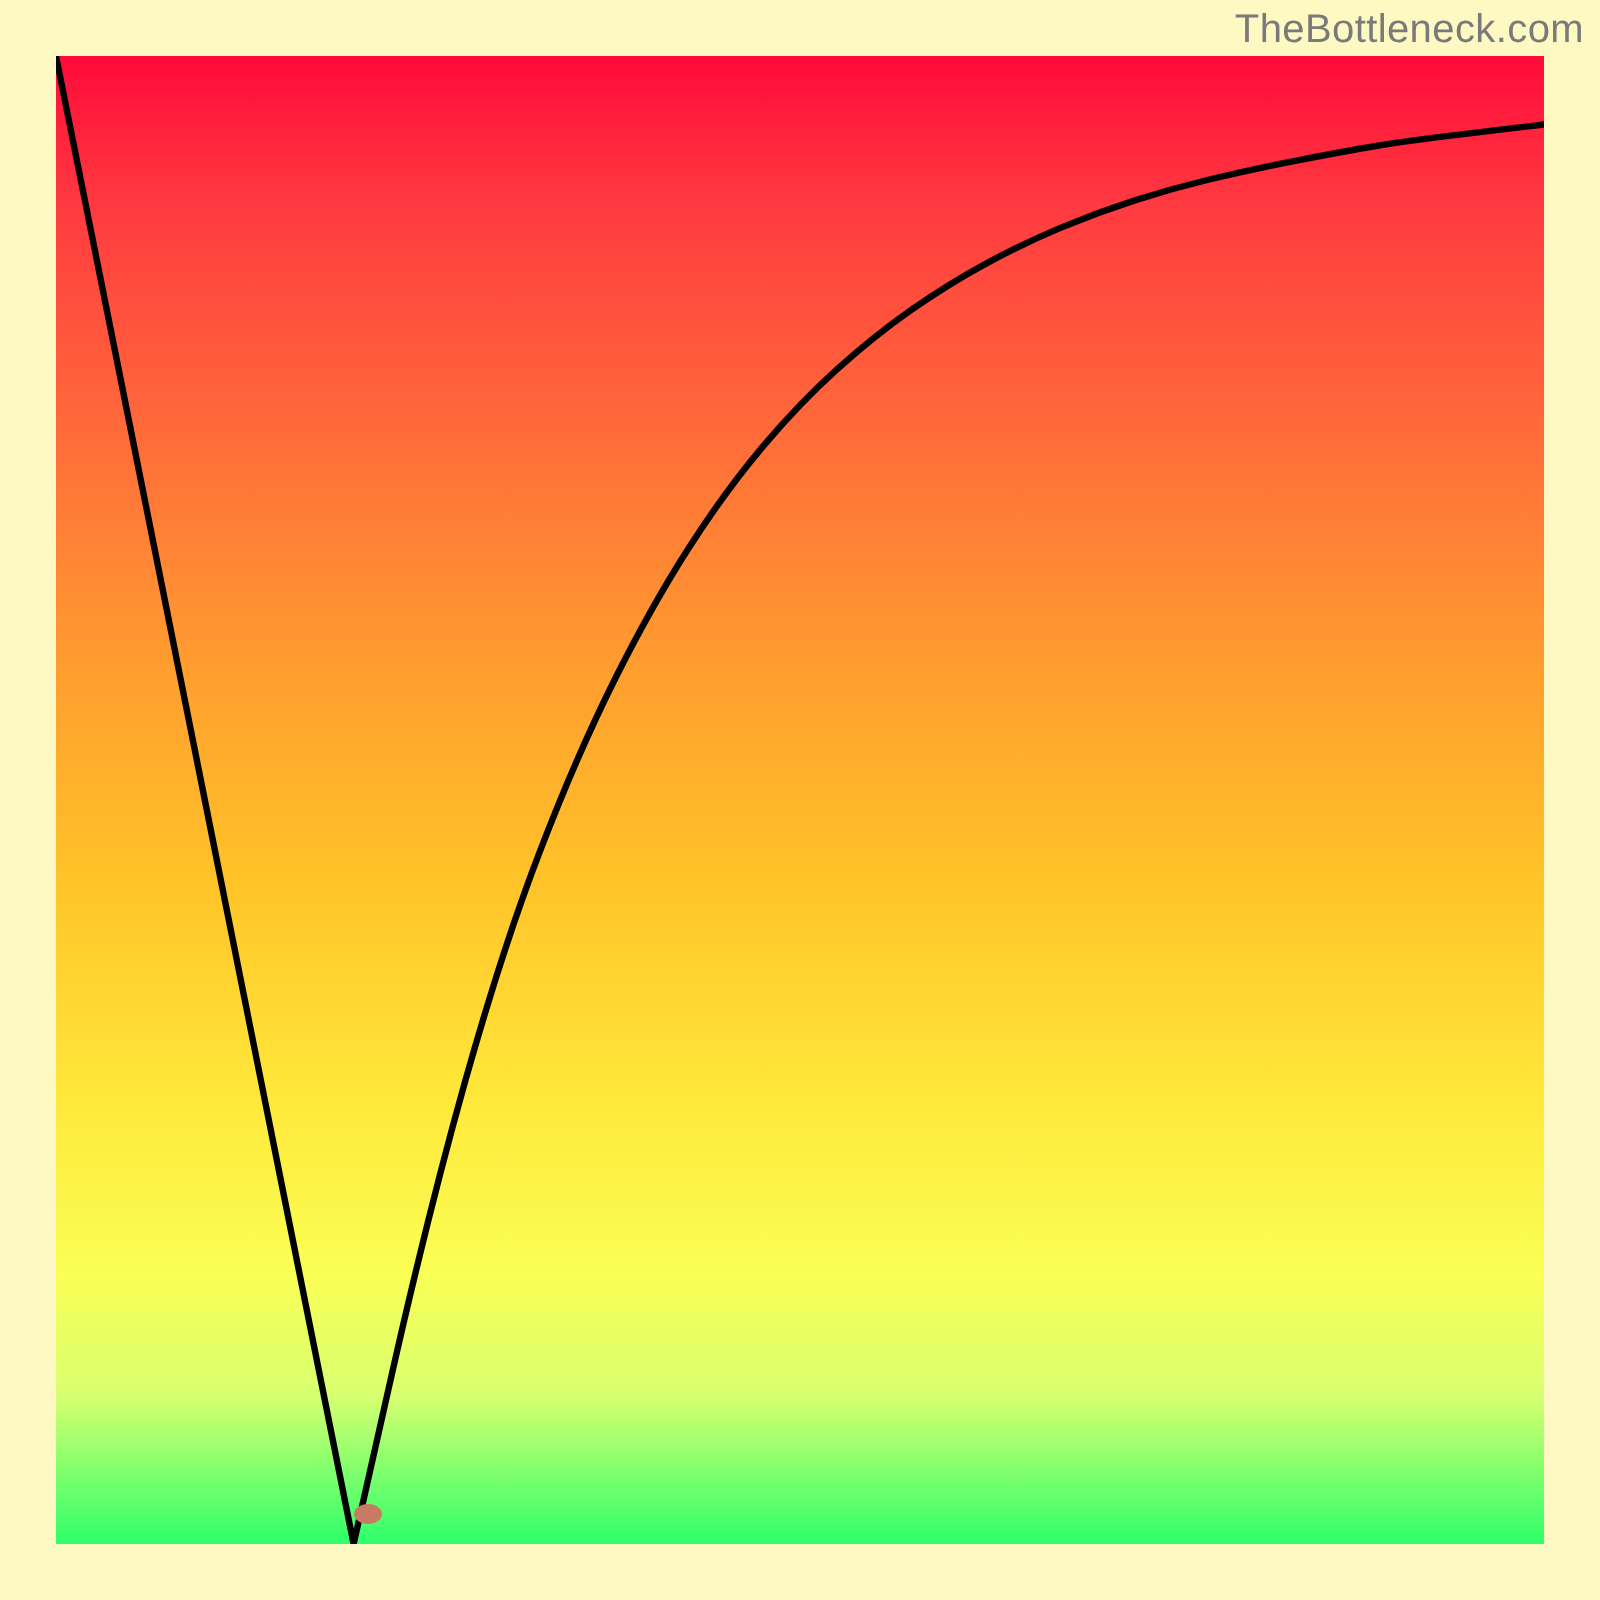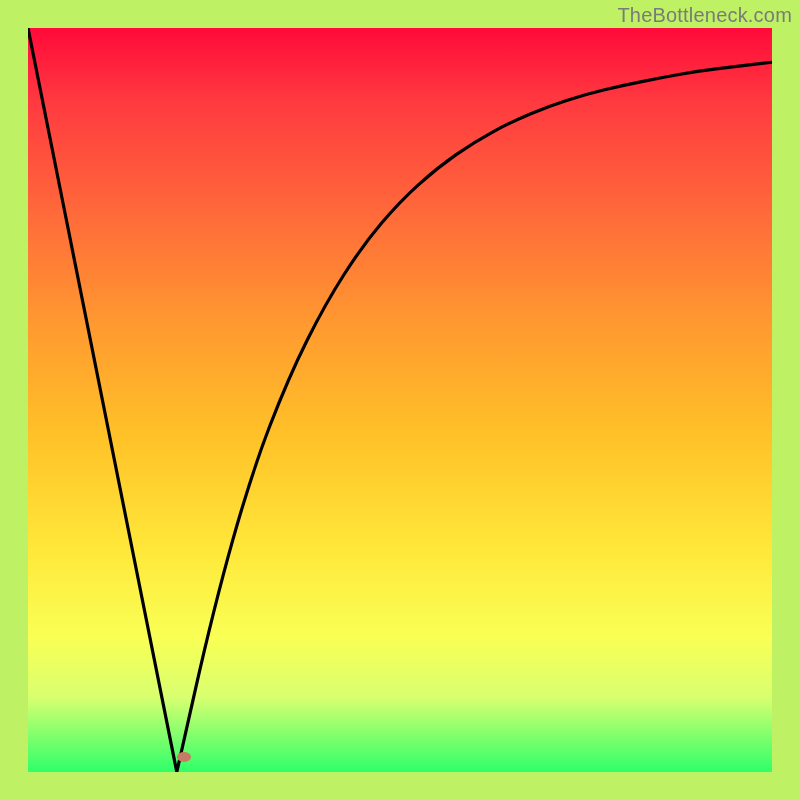--- a/index.html
+++ b/index.html
@@ -8,21 +8,21 @@
     width: 800px;
     height: 800px;
     background: #000;
     font-family: Arial, Helvetica, sans-serif;
     overflow: hidden;
   }
   .frame {
     position: relative;
     width: 800px;
     height: 800px;
-    background: #bef264;
+    background: #fef9c3;
   }
   .plot-area {
     position: absolute;
     left: 28px;
     top: 28px;
     width: 744px;
     height: 744px;
     
     background: linear-gradient(to bottom,
       #ff0a3a 0%,

